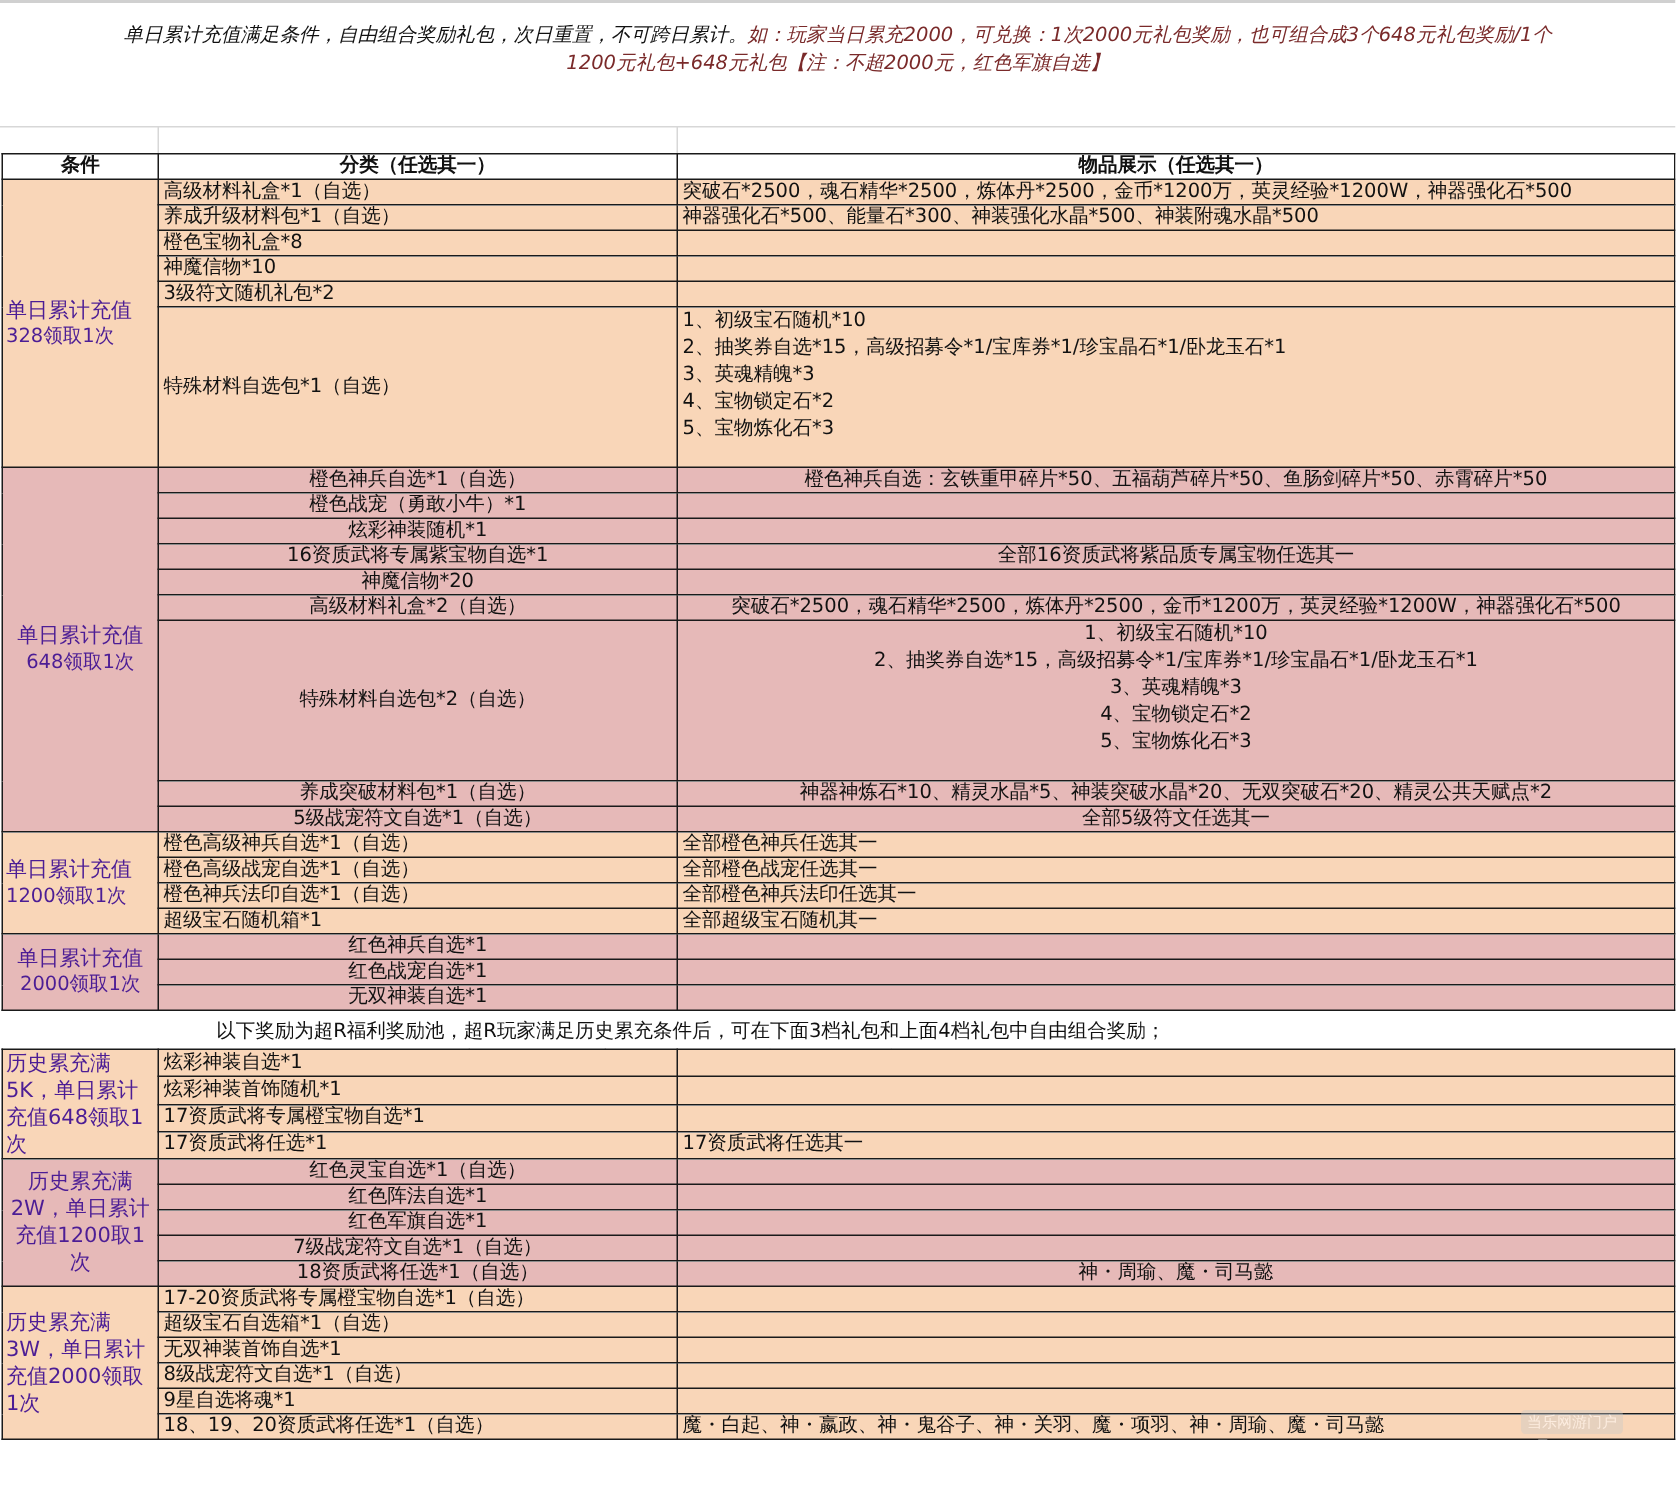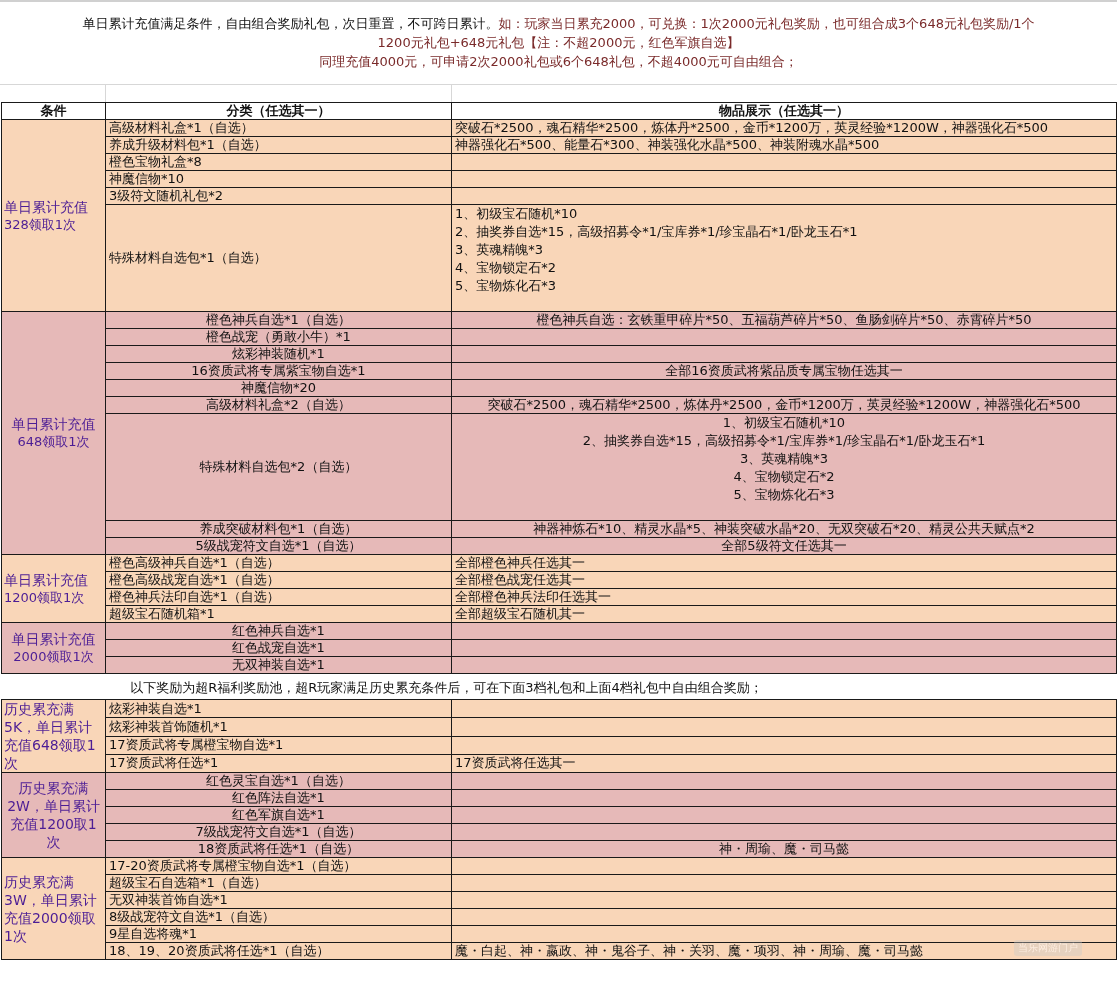--- a/index.html
+++ b/index.html
@@ -1,49 +1,48 @@
 <!DOCTYPE html>
 <html><head>
 <meta charset="utf-8">
 <style>
   html, body { margin: 0; padding: 0; background: #ffffff; }
   body { width: 1117px; height: 1004px; overflow: hidden; position: relative;
          font-family: "DejaVu Sans", "Liberation Sans", sans-serif; color: #111; }
   .topline { position: absolute; left: 0; top: 0; width: 1117px; height: 2px; background: #d0d0d0; }
-  .notice { position: absolute; left: 0; top: 14px; width: 1117px; text-align: center; font-size: 13px; line-height: 19px; }
+  .notice { position: absolute; left: 0; top: 14px; width: 1117px; text-align: center; font-size: 13px; line-height: 19px; font-style: italic; }
   .notice .l1 { color: #111; }
   .notice .l1 .hl { color: #7a2a2a; }
   .notice .red { color: #7a2a2a; }
   .gridline-h { position: absolute; left: 0; width: 1117px; height: 1px; background: #d7d7d7; }
   .gridline-v { position: absolute; width: 1px; background: #d7d7d7; }
 
   table.tbl { position: absolute; left: 1px; border-collapse: collapse; table-layout: fixed; width: 1115px; }
   table.tbl td { border: 1px solid #1a1a1a; padding: 0 3px; font-size: 13px; line-height: 16px; height: 16px;
                  white-space: nowrap; overflow: hidden; vertical-align: middle; }
   table.tbl td.cond { color: #4c1d95; font-size: 14px; line-height: 18px; white-space: normal; vertical-align: middle; padding: 0 2px; }
   table.tbl td.cond .sub { font-size: 13px; }
   table.tbl td.multi { white-space: normal; line-height: 18px; padding-top: 0; padding-bottom: 16px; }
   .hdr td { background: #ffffff; font-weight: bold; font-size: 15px; text-align: center; height: 20px; line-height: 20px; }
   .peach td { background: #f9d6b8; }
   .pink td { background: #e6b9b8; text-align: center; }
-  .divider { position: absolute; left: 0; top: 678px; width: 893px; text-align: center; font-size: 13px; line-height: 19px; color: #111; }
+  .divider { position: absolute; left: 14px; top: 678px; width: 893px; text-align: center; font-size: 13px; line-height: 19px; color: #111; }
   .wm { position: absolute; left: 1010px; top: 940px; width: 100px; height: 60px; opacity: 0.55; pointer-events: none; }
   .wm .badge { position: absolute; left: 4px; top: 0; font-size: 10px; color: #fff; background: rgba(200,200,200,0.7); padding: 1px 4px; border-radius: 3px; }
   .wm .url { position: absolute; left: 22px; top: 18px; font-size: 26px; font-style: italic; font-weight: bold; color: rgba(255,255,255,0.8); }
   .wm .d { position: absolute; left: 0; top: 14px; font-size: 34px; font-weight: bold; color: rgba(255,255,255,0.8); }
 </style>
 </head>
 <body>
 
 <div class="topline"></div>
 
 <div class="notice">
   <div class="l1"><span>单日累计充值满足条件，自由组合奖励礼包，次日重置，不可跨日累计。</span><span class="hl">如：玩家当日累充2000，可兑换：1次2000元礼包奖励，也可组合成3个648元礼包奖励/1个</span></div>
   <div class="red">1200元礼包+648元礼包【注：不超2000元，红色军旗自选】</div>
-  <div class="red">同理充值4000元，可申请2次2000礼包或6个648礼包，不超4000元可自由组合；</div>
 </div>
 
 <div class="gridline-h" style="top:84px"></div>
 <div class="gridline-v" style="left:105px; top:84px; height:18px"></div>
 <div class="gridline-v" style="left:451px; top:84px; height:18px"></div>
 
 <table class="tbl" style="top:102px">
   <colgroup>
       <col style="width:104px">
       <col style="width:346px">

